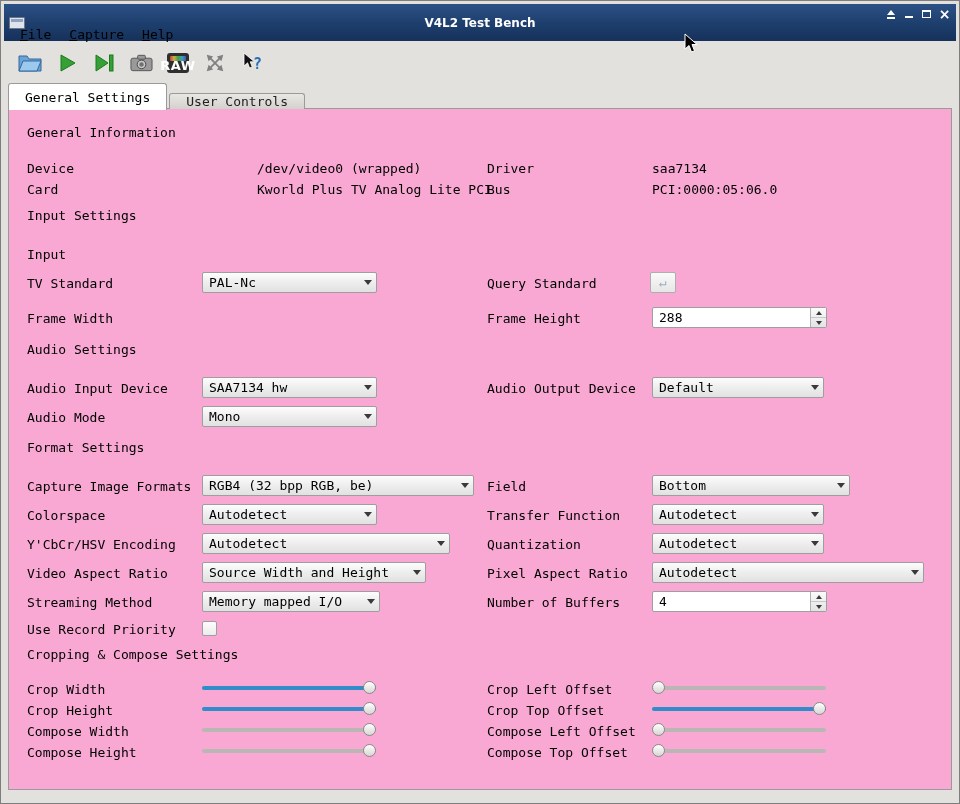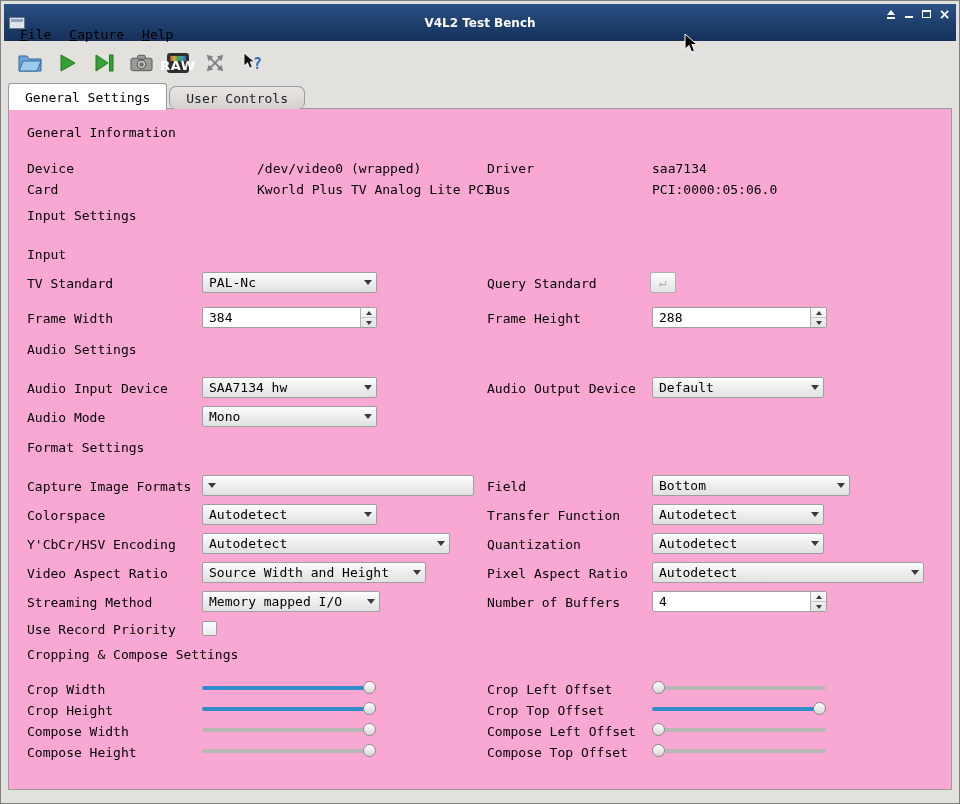--- a/index.html
+++ b/index.html
@@ -35,21 +35,21 @@
   .raw-box { width:22px; height:20px; background:#2f2f2f; border-radius:3px; display:flex; flex-direction:column; align-items:center; }
   .raw-strip { width:16px; height:5px; margin-top:3px; border-radius:1px;
     background:linear-gradient(90deg,#c94040,#c9b23b,#44a044,#3f9fb5,#4755c0); }
   .raw-text { color:#fff; font-size:13px; font-weight:bold; line-height:10px; font-family:"DejaVu Sans",sans-serif; letter-spacing:0.5px; }
 
   
   .tabbar { position:absolute; top:80px; left:7px; right:24px; height:28px; display:flex; align-items:flex-end; z-index:3; }
   .tab { display:flex; align-items:center; padding:0 16px; border:1px solid #9a9a9a; border-bottom:none;
     border-radius:3px 3px 0 0; cursor:default; white-space:nowrap; }
   .tab.active { height:27px; background:#fff; margin-bottom:-1px; z-index:4; }
-  .tab.inactive { height:23px; background:linear-gradient(#e9e7e4,#d4d1cd); color:#222; margin-left:2px;border-radius:7px; }
+  .tab.inactive { height:16px; background:linear-gradient(#e9e7e4,#d4d1cd); color:#222; margin-left:2px; }
 
   
   .panel { position:absolute; top:107px; left:7px; right:7px; bottom:13px; background:#f9a8d4; border:1px solid #9a9a9a; z-index:2; }
   .sec-title { position:absolute; left:18px; white-space:nowrap; }
   .lbl, .val { position:absolute; white-space:nowrap; }
 
   
   .combo { position:absolute; height:21px; border:1px solid #9e9e9e; border-radius:2px;
     background:linear-gradient(#fdfdfd,#efefef 45%,#e1e1e1); display:flex; align-items:center; cursor:default; }
   .combo-text { flex:1; padding-left:6px; white-space:nowrap; overflow:hidden; }
@@ -193,27 +193,20 @@
     <div class="combo" style="top:163px;left:193px;width:175px">
       <span class="combo-text">PAL-Nc</span>
       <span class="combo-arrow"></span>
     </div>
     <span class="lbl" style="top:167px;left:478px">Query Standard</span>
     <div class="qbtn" style="top:163px;left:641px">
       <span class="return-glyph">↵</span>
     </div>
 
     <span class="lbl" style="top:202px;left:18px">Frame Width</span>
-    <div class="spin" style="top:198px;left:193px;width:175px">
-      <span class="spin-text">384</span>
-      <span class="spin-btns">
-        <span class="spin-up"></span>
-        <span class="spin-down"></span>
-      </span>
-    </div>
     <span class="lbl" style="top:202px;left:478px">Frame Height</span>
     <div class="spin" style="top:198px;left:643px;width:175px">
       <span class="spin-text">288</span>
       <span class="spin-btns">
         <span class="spin-up"></span>
         <span class="spin-down"></span>
       </span>
     </div>
 
     <div class="sec-title" style="top:233px">Audio Settings</div>
@@ -232,20 +225,21 @@
     <span class="lbl" style="top:301px;left:18px">Audio Mode</span>
     <div class="combo" style="top:297px;left:193px;width:175px">
       <span class="combo-text">Mono</span>
       <span class="combo-arrow"></span>
     </div>
 
     <div class="sec-title" style="top:331px">Format Settings</div>
 
     <span class="lbl" style="top:370px;left:18px">Capture Image Formats</span>
     <div class="combo" style="top:366px;left:193px;width:272px">
+      <span class="combo-text">RGB4 (32 bpp RGB, be)</span>
       <span class="combo-arrow"></span>
     </div>
     <span class="lbl" style="top:370px;left:478px">Field</span>
     <div class="combo" style="top:366px;left:643px;width:198px">
       <span class="combo-text">Bottom</span>
       <span class="combo-arrow"></span>
     </div>
 
     <span class="lbl" style="top:399px;left:18px">Colorspace</span>
     <div class="combo" style="top:395px;left:193px;width:175px">

